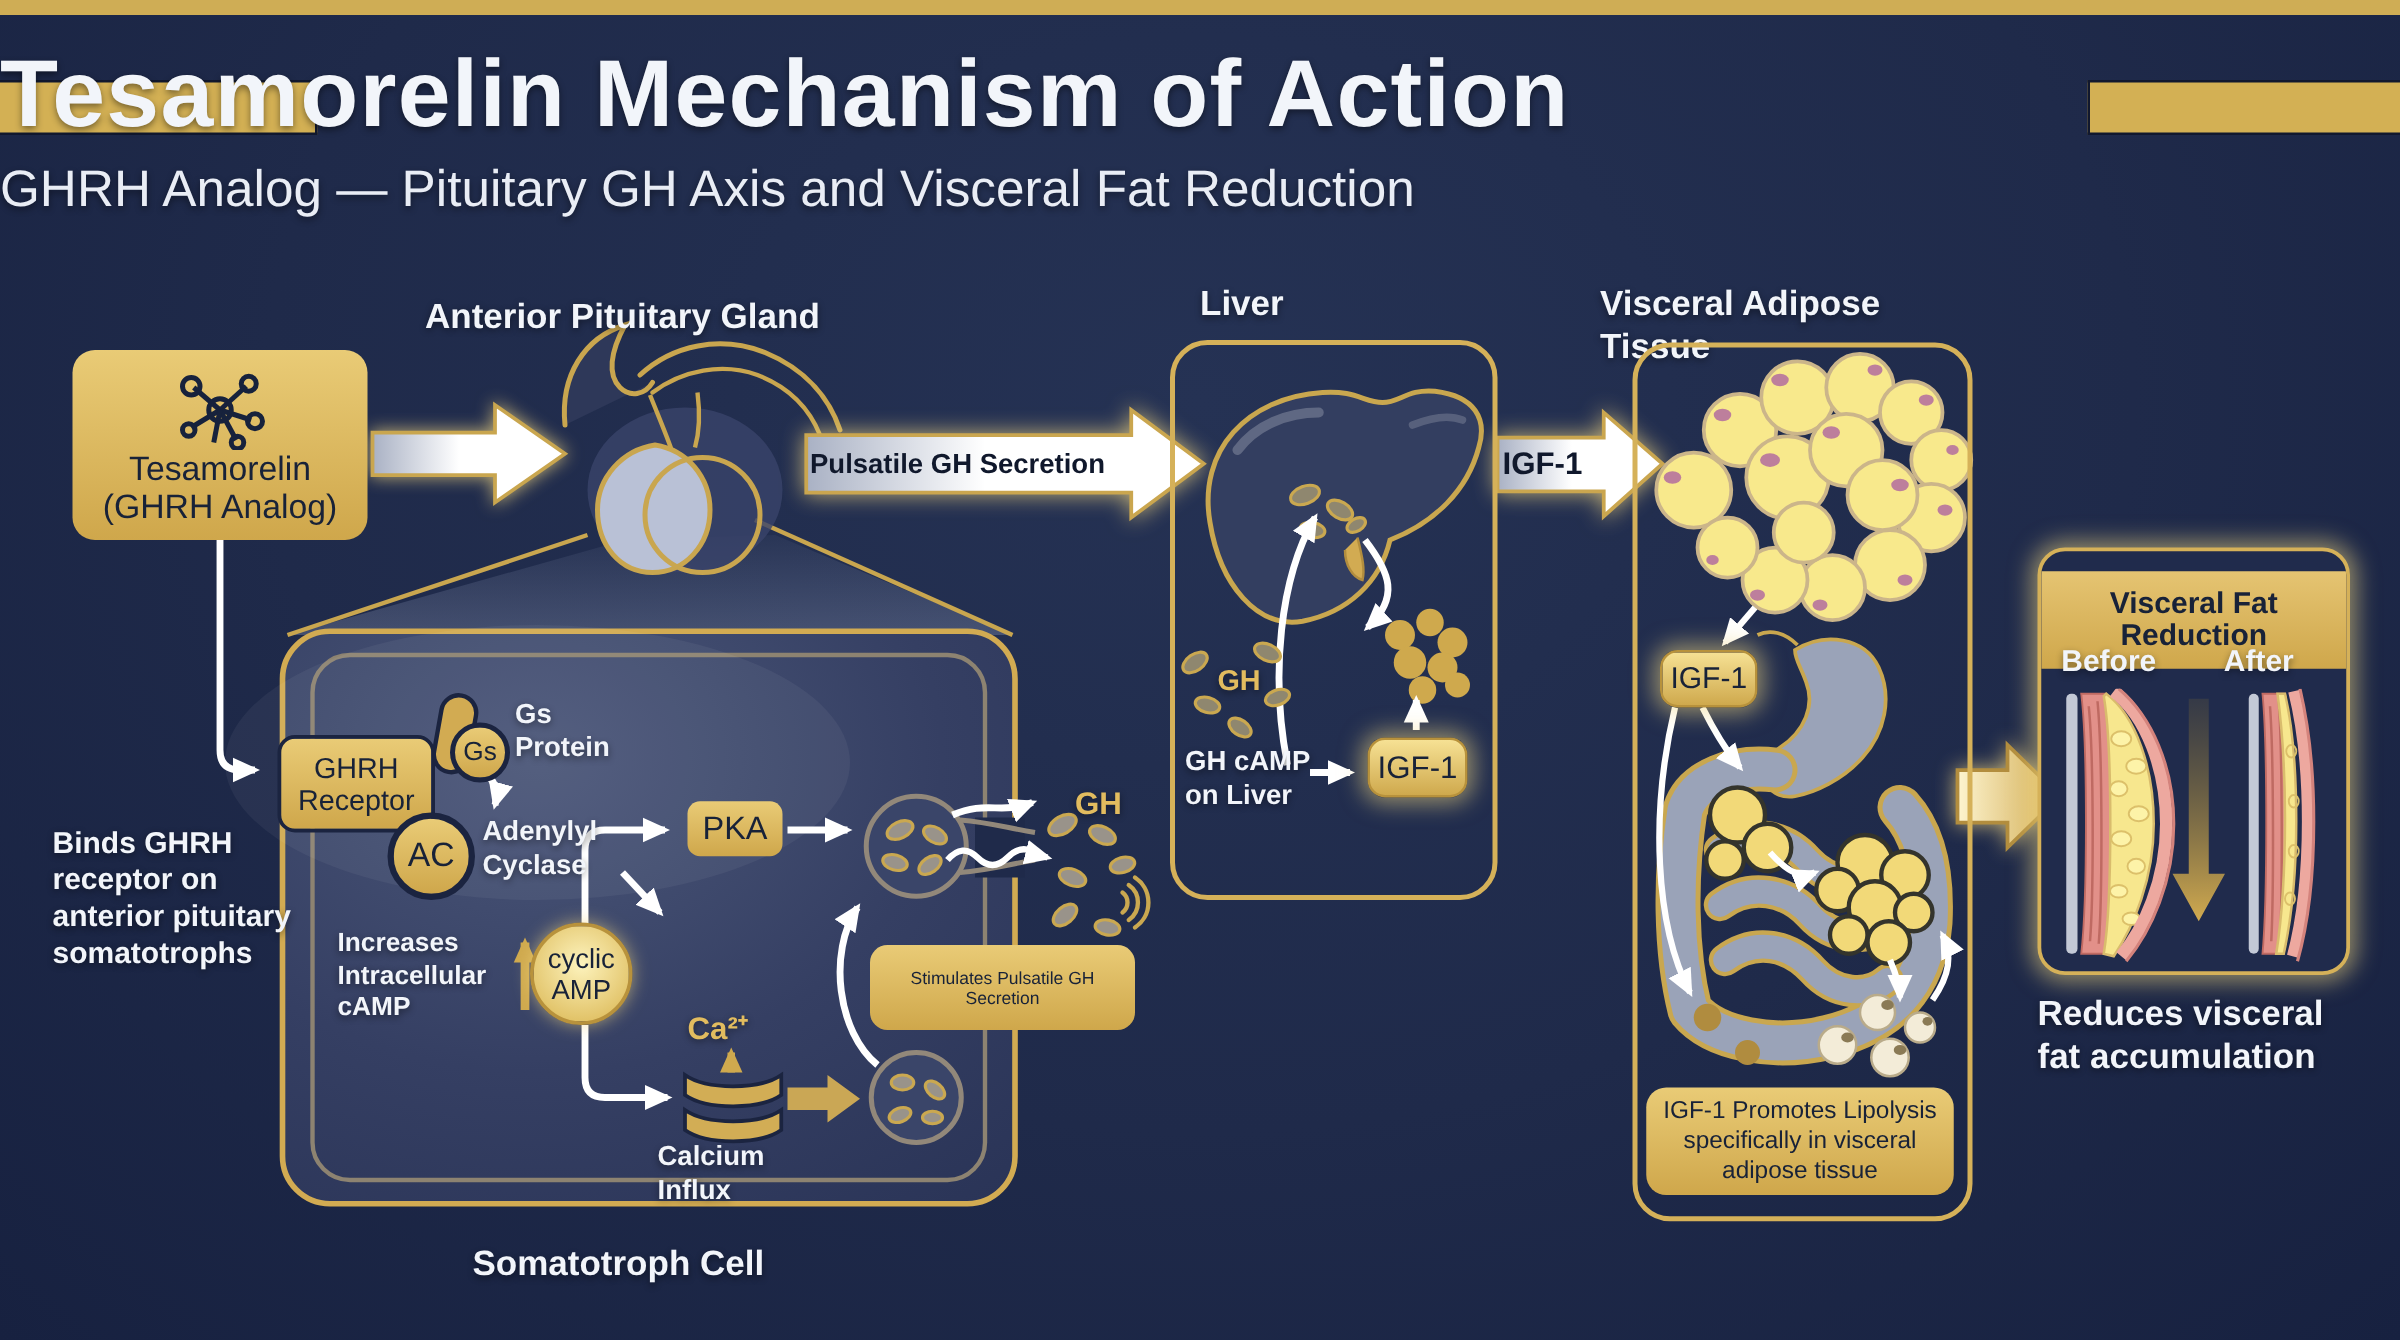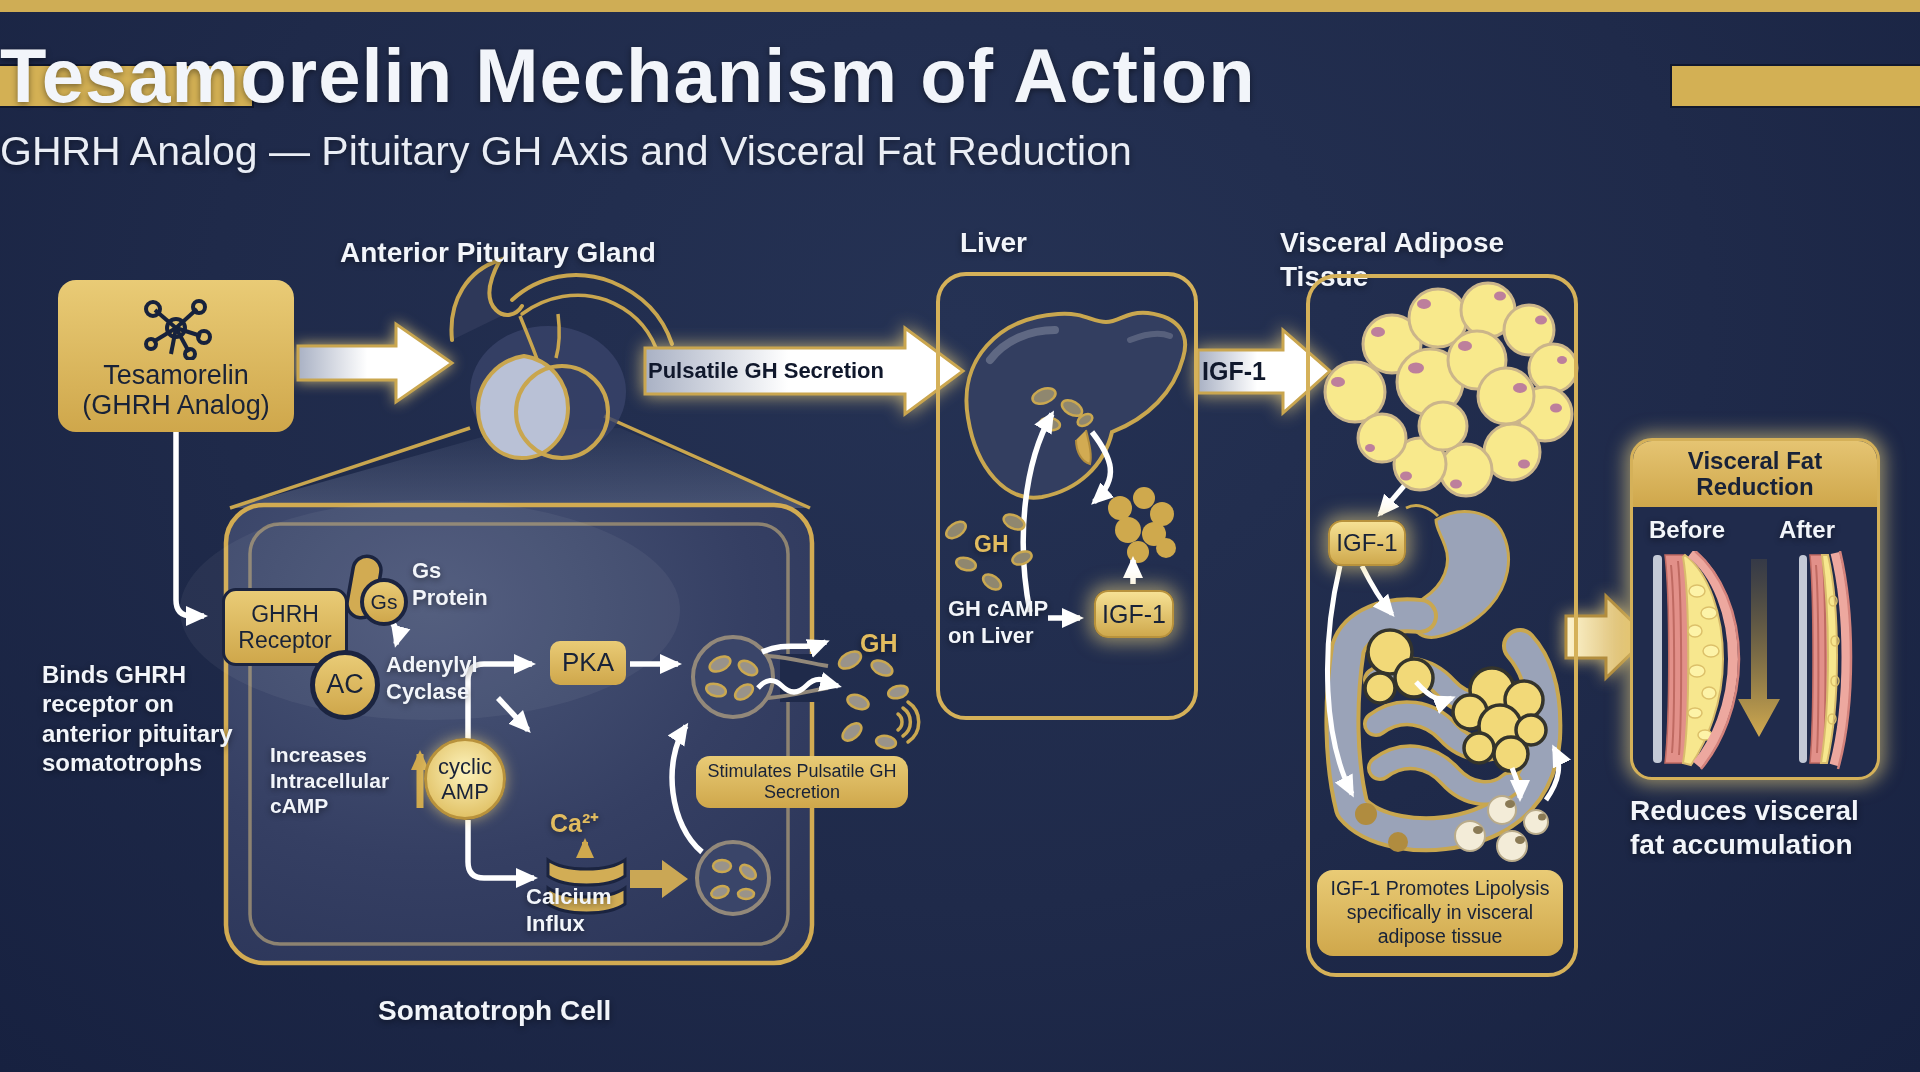--- a/index.html
+++ b/index.html
@@ -318,35 +318,35 @@
 
 <div class="goldbox ui" style="left:222px;top:588px;width:126px;height:78px;font-size:23px;border:3px solid #1b2440;">GHRH Receptor</div>
 <div class="goldbox circle ui glowless" style="left:360px;top:578px;width:48px;height:48px;font-size:21px;border:4px solid #1b2440;border-radius:50%;">Gs</div>
 <div class="lbl ui" style="left:412px;top:558px;width:96px;font-size:22px;">Gs Protein</div>
 <div class="goldbox circle ui" style="left:310px;top:650px;width:70px;height:70px;font-size:27px;border:5px solid #1b2440;border-radius:50%;">AC</div>
 <div class="lbl ui" style="left:386px;top:652px;width:132px;font-size:22px;">Adenylyl Cyclase</div>
 <div class="lbl ui" style="left:270px;top:742px;width:144px;font-size:21px;">Increases Intracellular cAMP</div>
 <div class="goldbox circle ui" style="left:424px;top:738px;width:82px;height:82px;font-size:22px;border-radius:50%;background:radial-gradient(circle at 50% 40%,#fdf3bd,#d9b44e);border:3px solid #b8923c;box-shadow:0 0 14px rgba(243,216,130,.6);">cyclic AMP</div>
 <div class="goldbox ui" style="left:550px;top:641px;width:76px;height:44px;font-size:26px;border-radius:10px;">PKA</div>
 <div class="lbl goldlbl ui" style="left:550px;top:808px;width:72px;font-size:25px;">Ca²⁺</div>
-<div class="lbl ui" style="left:526px;top:884px;width:122px;font-size:22px;">Calcium Influx</div>
-<div class="goldbox ui" style="left:696px;top:756px;width:212px;height:52px;font-size:18px;border-radius:14px;padding:16px 6px;">Stimulates Pulsatile GH Secretion</div>
+<div class="lbl ui" style="left:526px;top:912px;width:122px;font-size:22px;">Calcium Influx</div>
+<div class="goldbox ui" style="left:696px;top:756px;width:212px;height:68px;font-size:14px;border-radius:14px;padding:16px 6px;">Stimulates Pulsatile GH Secretion</div>
 <div class="lbl goldlbl ui" style="left:860px;top:628px;width:64px;font-size:25px;">GH</div>
 
 <div class="panel ui" style="left:936px;top:272px;width:262px;height:448px;"></div>
 <div class="lbl goldlbl ui" style="left:974px;top:530px;width:48px;font-size:23px;">GH</div>
 <div class="lbl ui" style="left:948px;top:596px;width:100px;font-size:22px;">GH cAMP on Liver</div>
 <div class="goldbox glow ui" style="left:1094px;top:590px;width:80px;height:48px;font-size:25px;border:2px solid #b8923c;background:linear-gradient(180deg,#f6e194,#cfa94d);">IGF-1</div>
 
 <div class="panel ui" style="left:1306px;top:274px;width:272px;height:703px;"></div>
 <div class="goldbox glow ui" style="left:1328px;top:520px;width:78px;height:46px;font-size:24px;border:2px solid #b8923c;background:linear-gradient(180deg,#f6e194,#cfa94d);">IGF-1</div>
 <div class="goldbox ui" style="left:1317px;top:870px;width:246px;height:86px;font-size:19.5px;border-radius:16px;padding:4px 8px;line-height:1.22;">IGF-1 Promotes Lipolysis specifically in visceral adipose tissue</div>
 
 <div class="panel glow ui" style="left:1630px;top:438px;width:250px;height:342px;border-radius:22px;background:#202b4c;border-width:3px;overflow:hidden;">
-  <div style="position:absolute;left:0;top:0;width:100%;height:66px;background:linear-gradient(180deg,#e5c472,#cfa74b);display:flex;align-items:center;justify-content:center;color:#182238;font-weight:700;font-size:24px;text-align:center;line-height:1.1;padding:0 28px;box-sizing:border-box;">Visceral Fat Reduction</div>
+  <div style="position:absolute;left:0;top:16px;width:100%;height:78px;background:linear-gradient(180deg,#e5c472,#cfa74b);display:flex;align-items:center;justify-content:center;color:#182238;font-weight:700;font-size:24px;text-align:center;line-height:1.1;padding:0 28px;box-sizing:border-box;">Visceral Fat Reduction</div>
   <div class="lbl" style="left:16px;top:74px;width:92px;font-size:24px;">Before</div>
   <div class="lbl" style="left:146px;top:74px;width:88px;font-size:24px;">After</div>
   <svg style="position:absolute;left:6px;top:110px;" width="238" height="226" viewBox="0 0 238 226">
     <defs>
       <linearGradient id="gv2" x1="0" y1="0" x2="0" y2="1">
         <stop offset="0" stop-color="#8a7433" stop-opacity="0.2"></stop>
           <stop offset="1" stop-color="#d2ab50"></stop>
       </linearGradient>
     </defs>
     <g>

